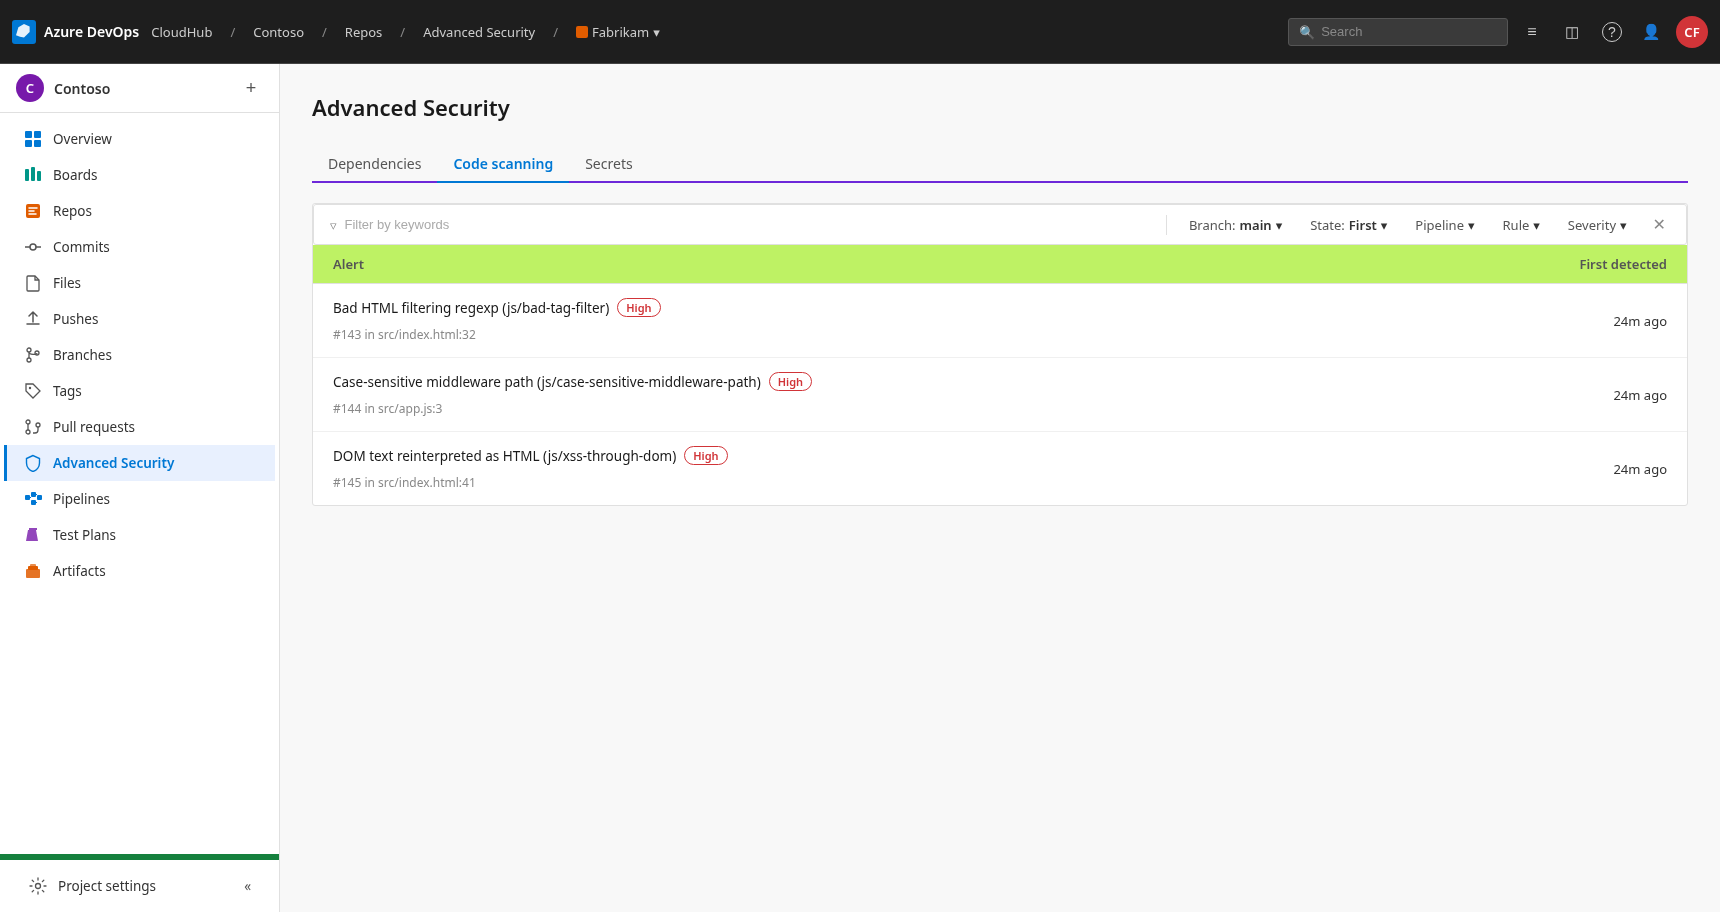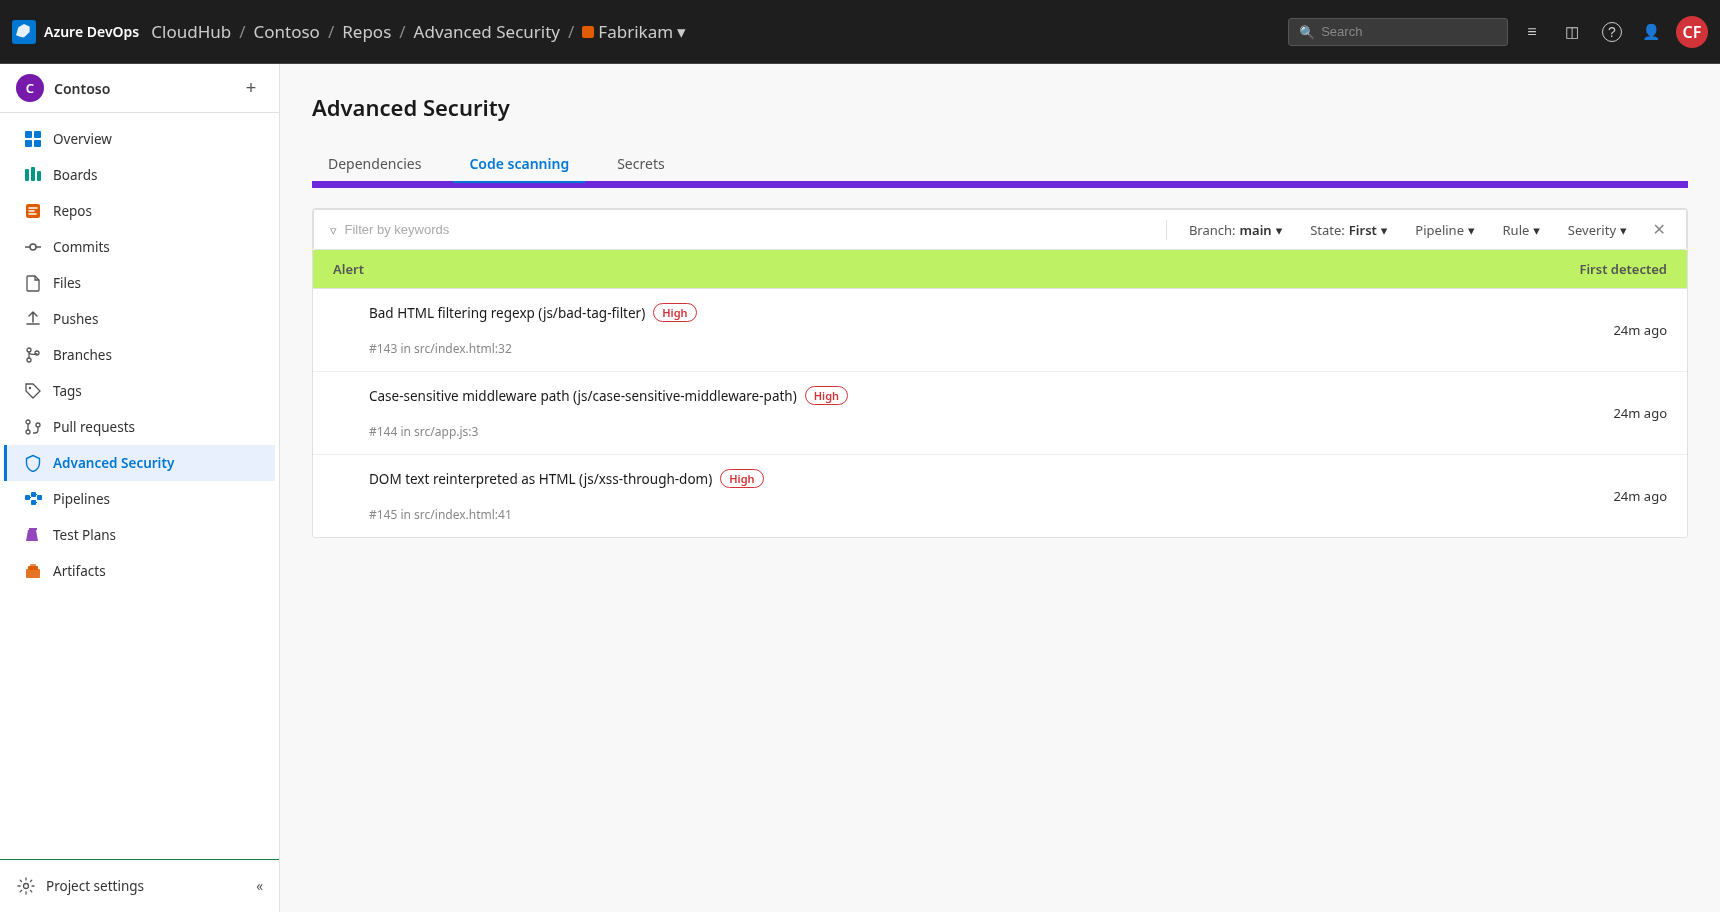--- a/index.html
+++ b/index.html
@@ -26,23 +26,23 @@
     .topbar-logo svg { width: 16px; height: 16px; }
     .topbar-brand {
       color: #fff;
       font-size: 14px;
       font-weight: 600;
       margin-right: 4px;
     }
     .topbar-breadcrumb {
       display: flex;
       align-items: center;
-      gap: 8px;
+      gap: 18px;
       color: #ccc;
-      font-size: 17px;
+      font-size: 13px;
     }
     .topbar-breadcrumb a {
       color: #ccc;
       text-decoration: none;
       cursor: pointer;
     }
     .topbar-breadcrumb .sep { color: #888; }
     .topbar-breadcrumb .repo-item {
       display: flex; align-items: center; gap: 4px;
     }
@@ -85,21 +85,21 @@
       cursor: pointer;
       color: #ccc;
       border: none;
       background: transparent;
     }
     .avatar {
       width: 32px; height: 32px;
       border-radius: 50%;
       background: #d13438;
       color: #fff;
-      font-size: 16px;
+      font-size: 13px;
       font-weight: 600;
       display: flex; align-items: center; justify-content: center;
       cursor: pointer;
     }
 
     
     .body-wrap {
       display: flex;
       flex: 1;
       overflow: hidden;
@@ -170,22 +170,22 @@
       font-weight: 600;
       color: #0078d4;
     }
     .nav-icon {
       width: 20px; height: 20px;
       display: flex; align-items: center; justify-content: center;
       flex-shrink: 0;
     }
 
     .sidebar-bottom {
-      border-top: 1px solid #15803d;
-      padding: 8px 0;
+      border-top: 6px solid #15803d;
+      padding: 8px 12px;
       text-align: center;
     }
     .project-settings-item {
       display: flex;
       align-items: center;
       gap: 10px;
       padding: 8px 16px;
       cursor: pointer;
       color: #333;
       font-size: 13.5px;
@@ -206,22 +206,22 @@
     .page-title {
       font-size: 22px;
       font-weight: 600;
       color: #1a1a1a;
       margin-bottom: 24px;
     }
 
     
     .tabs {
       display: flex;
-      gap: 16px;
-      border-bottom: 7px solid #6d28d9;
+      gap: 0;
+      border-bottom: 2px solid #6d28d9;
       margin-bottom: 20px;
     }
     .tab {
       padding: 8px 16px;
       cursor: pointer;
       font-size: 14px;
       color: #555;
       border-bottom: 2px solid transparent;
       margin-bottom: -2px;
       white-space: nowrap;
@@ -306,21 +306,21 @@
     }
     .alert-row {
       display: flex;
       justify-content: space-between;
       align-items: center;
       padding: 14px 20px;
       border-bottom: 1px solid #f0f0f0;
       cursor: pointer;
     }
     .alert-row:last-child { border-bottom: none; }
-    .alert-left { display: flex; flex-direction: column; gap: 18px; margin-left: 36px; }
+    .alert-left { display: flex; flex-direction: column; gap: 9px; }
     .alert-title {
       font-size: 13.5px;
       color: #1a1a1a;
       display: flex;
       align-items: center;
       gap: 8px;
     }
     .alert-subtitle {
       font-size: 12px;
       color: #888;

